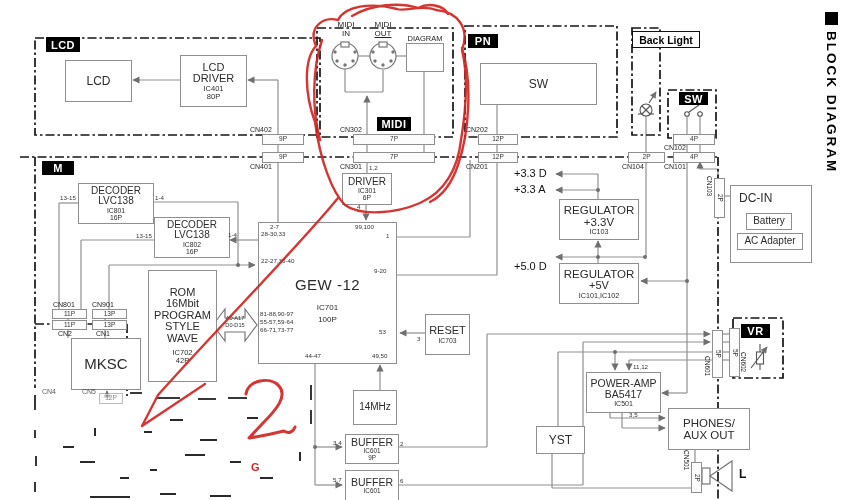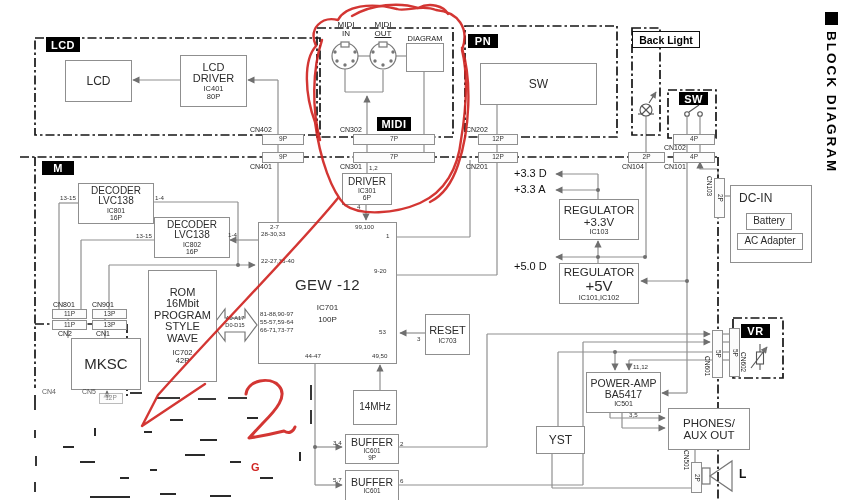--- a/index.html
+++ b/index.html
@@ -322,21 +322,21 @@
   <span style="font-size:6.3px;">IC601</span>
 </div>
 
 <div class="box" style="left:559px;top:199px;width:78px;height:39px;">
   <span style="font-size:11.5px;">REGULATOR</span>
   <span style="font-size:11.5px;">+3.3V</span>
   <span style="font-size:7.2px;">IC103</span>
 </div>
 <div class="box" style="left:559px;top:263px;width:78px;height:39px;">
   <span style="font-size:11.5px;">REGULATOR</span>
-  <span style="font-size:15px;">+5V</span>
+  <span style="font-size:11px;">+5V</span>
   <span style="font-size:7.2px;">IC101,IC102</span>
 </div>
 <div class="box" style="left:586px;top:372px;width:73px;height:39px;">
   <span style="font-size:10.5px;">POWER-AMP</span>
   <span style="font-size:10.5px;">BA5417</span>
   <span style="font-size:7px;">IC501</span>
 </div>
 <div class="box" style="left:536px;top:426px;width:47px;height:26px;font-size:12px;">
     <span>YST</span>
   </div>

